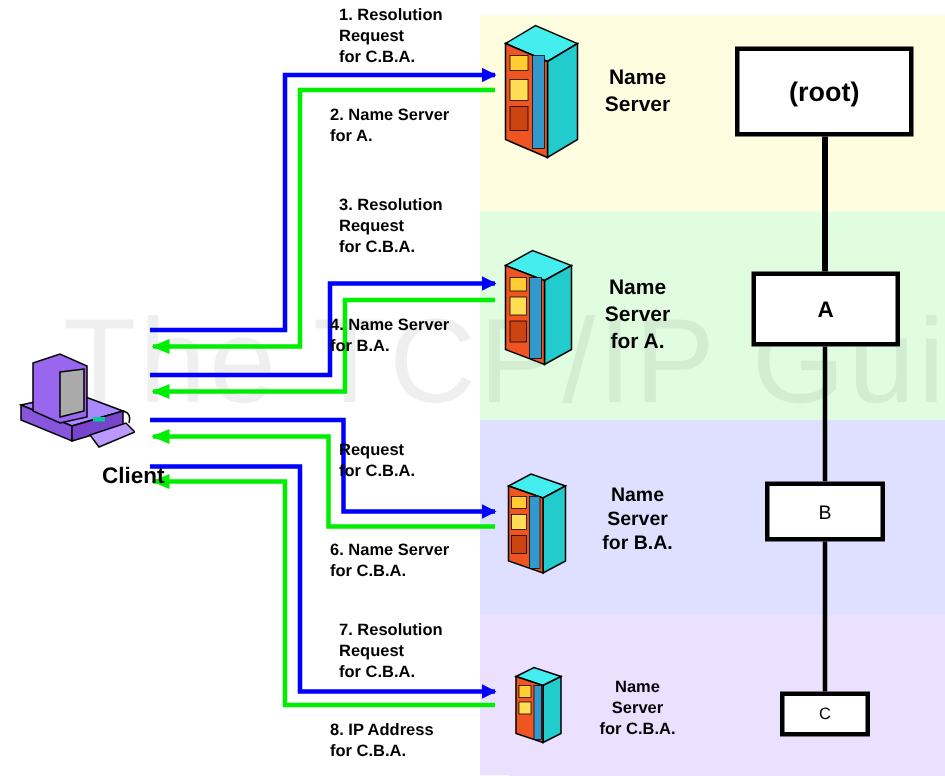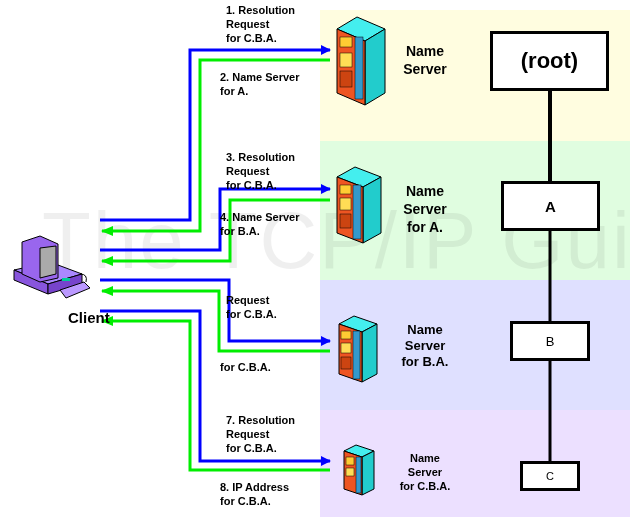--- a/index.html
+++ b/index.html
@@ -63,34 +63,35 @@
 
 <div class="lbl" style="left:226px;top:3px;">
   <div>1. Resolution</div>
   <div>Request</div>
   <div>for C.B.A.</div>
 </div>
 <div class="lbl" style="left:220px;top:70px;">
   <div>2. Name Server</div>
   <div>for A.</div>
 </div>
-<div class="lbl" style="left:226px;top:150px;">
+<div class="lbl" style="left:226px;top:130px;">
   <div>3. Resolution</div>
   <div>Request</div>
   <div>for C.B.A.</div>
 </div>
 <div class="lbl" style="left:220px;top:210px;">
   <div>4. Name Server</div>
   <div>for B.A.</div>
 </div>
 <div class="lbl" style="left:226px;top:293px;">
   <div>Request</div>
   <div>for C.B.A.</div>
 </div>
 <div class="lbl" style="left:220px;top:360px;">
+  <div>6. Name Server</div>
   <div>for C.B.A.</div>
 </div>
 <div class="lbl" style="left:226px;top:413px;">
   <div>7. Resolution</div>
   <div>Request</div>
   <div>for C.B.A.</div>
 </div>
 <div class="lbl" style="left:220px;top:480px;">
   <div>8. IP Address</div>
   <div>for C.B.A.</div>
@@ -145,21 +146,21 @@
   <div>Name</div>
   <div>Server</div>
   <div>for B.A.</div>
 </div>
 <div class="srv-lbl s" style="left:385px;top:451px;">
   <div>Name</div>
   <div>Server</div>
   <div>for C.B.A.</div>
 </div>
 
-<div class="node" style="left:490px;top:31px;width:119px;height:60px;font-size:22px;font-weight:bold;">(root)</div>
+<div class="node" style="left:490px;top:31px;width:119px;height:60px;font-size:18px;font-weight:bold;">(root)</div>
 <div class="node" style="left:501px;top:181px;width:99px;height:50px;font-size:15px;font-weight:bold;">A</div>
 <div class="node" style="left:510px;top:321px;width:80px;height:40px;font-size:13px;">B</div>
 <div class="node" style="left:520px;top:461px;width:60px;height:30px;font-size:11px;">C</div>
 
 <svg class="icon" style="left:10px;top:232px;" width="80" height="72" viewBox="0 0 80 72">
   <polygon points="4,38 40,30 72,42 38,52" fill="#aa88ff" stroke="#000" stroke-width="1"></polygon>
   <polygon points="4,38 38,52 38,62 4,48" fill="#8855dd" stroke="#000" stroke-width="1"></polygon>
   <polygon points="38,52 72,42 72,52 38,62" fill="#7744cc" stroke="#000" stroke-width="1"></polygon>
   <polygon points="12,10 30,4 48,12 48,46 30,50 12,42" fill="#9966ee" stroke="#000" stroke-width="1"></polygon>
   <polygon points="30,16 46,14 46,42 30,46" fill="#aaaaaa" stroke="#000" stroke-width="1"></polygon>

